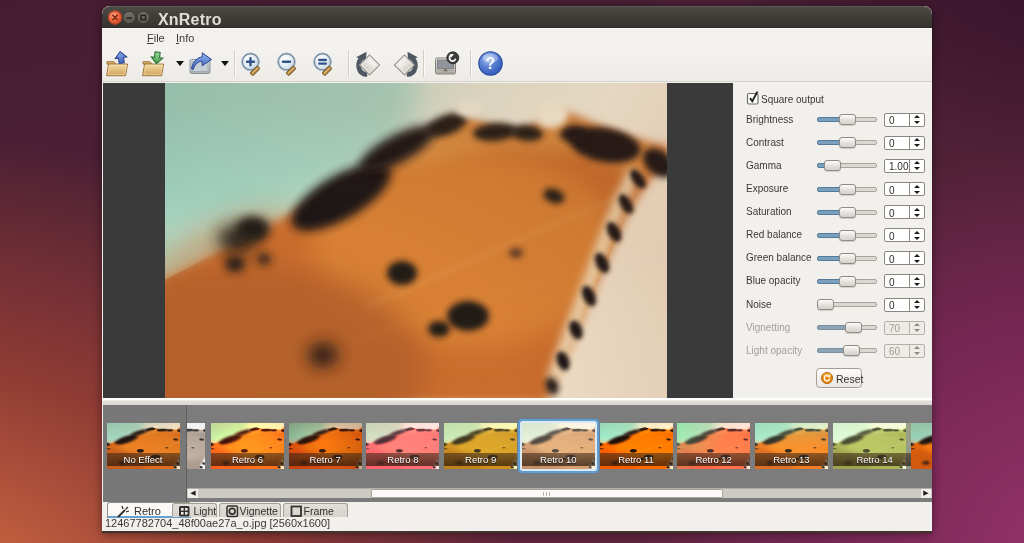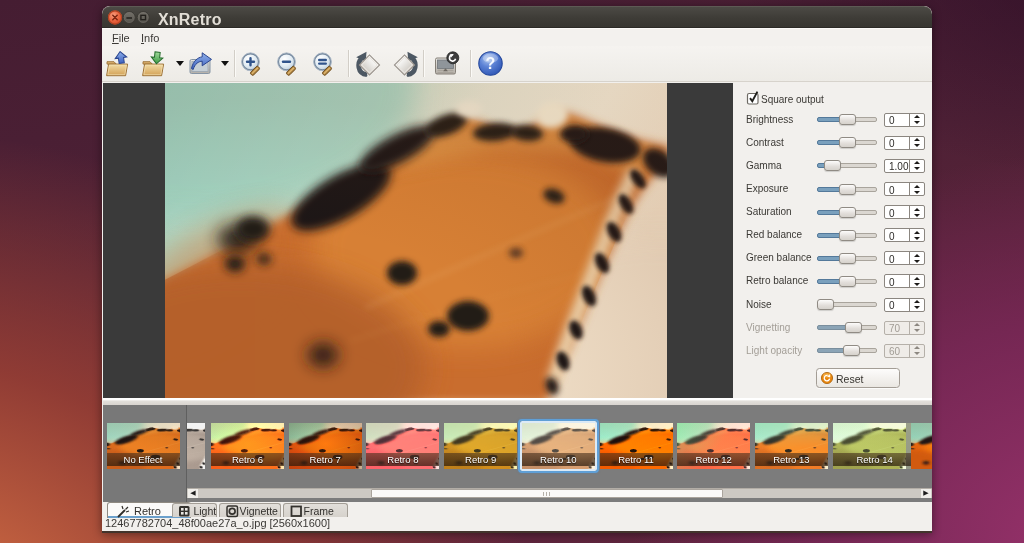--- a/index.html
+++ b/index.html
@@ -11,21 +11,21 @@
 }
 .abs{position:absolute;}
 #win{position:absolute;left:102px;top:6px;width:830px;height:526px;
  border-radius:8px 8px 0 0; box-shadow:0 2px 10px rgba(0,0,0,.45);}
 #tbar{position:absolute;left:0;top:0;width:830px;height:22px;
  background:linear-gradient(#4c4a45,#3e3c37 55%,#383631);
  border-radius:8px 8px 0 0; border-top:1px solid #5d5a54;box-sizing:border-box;
  border-bottom:1px solid #2c2a26;}
 #title{position:absolute;left:56px;top:4px;font-size:16px;font-weight:bold;color:#e2ded6;letter-spacing:.2px;}
 #mbar{position:absolute;left:0;top:22px;width:830px;height:18px;background:#f3f1ee;border-top:1px solid #fbfaf8;box-sizing:border-box;}
-.mi{position:absolute;top:3px;font-size:11px;color:#3c3a37;}
+.mi{position:absolute;top:3px;font-size:11px;color:#3c3a37;margin-left:35px;}
 #tool{position:absolute;left:0;top:40px;width:830px;height:36px;background:linear-gradient(#f5f3f0,#edebe6);border-bottom:1px solid #d7d3cc;box-sizing:border-box;}
 .sep{position:absolute;top:4px;height:27px;width:1px;background:#d2cec7;box-shadow:1px 0 0 #fbfaf7;}
 #canvas{position:absolute;left:1px;top:77px;width:630px;height:315px;background:#3a3a3a;}
 #photo{position:absolute;left:62px;top:0;width:502px;height:315px;}
 #panel{position:absolute;left:631px;top:77px;width:198px;height:315px;background:#f2f0ed;}
 #gapstrip{position:absolute;left:1px;top:392px;width:829px;height:7px;background:linear-gradient(#ffffff 0 28%,#e3e0db 40%,#d8d4cf);}
 #strip{position:absolute;left:1px;top:399px;width:829px;height:97px;background:#7c7c7c;overflow:hidden;}
 #fixzone{position:absolute;left:0;top:0;width:83px;height:97px;background:#787878;border-right:1px solid #5f5f5f;}
 .thumb{position:absolute;top:18px;width:73px;height:46px;overflow:hidden;background:#888;}
 .thumb svg{position:absolute;left:0;top:0;}
@@ -382,21 +382,21 @@
 <div class="track" style="left:84px;top:172.8px;width:30.5px;background:#7aa0bd;border:1px solid #54799a;box-sizing:border-box"></div>
 <div class="track" style="left:114.5px;top:172.8px;width:29.5px;background:#dbd7d1;border:1px solid #a9a49c;box-sizing:border-box"></div>
 <div class="hdl" style="left:106.0px;top:169.8px"></div>
 <div class="spin" style="top:168.3px">
         <div class="v">0</div>
         <div class="bt">
           <div class="arr up"></div>
           <div class="arr dn"></div>
         </div>
       </div>
-<div class="lbl" style="top:192.4px">Retro balance</div>
+<div class="lbl" style="top:192.4px">Blue opacity</div>
 <div class="track" style="left:84px;top:195.9px;width:30.5px;background:#7aa0bd;border:1px solid #54799a;box-sizing:border-box"></div>
 <div class="track" style="left:114.5px;top:195.9px;width:29.5px;background:#dbd7d1;border:1px solid #a9a49c;box-sizing:border-box"></div>
 <div class="hdl" style="left:106.0px;top:192.9px"></div>
 <div class="spin" style="top:191.4px">
         <div class="v">0</div>
         <div class="bt">
           <div class="arr up"></div>
           <div class="arr dn"></div>
         </div>
       </div>
@@ -426,21 +426,21 @@
 <div class="track" style="left:84px;top:265.2px;width:34.5px;background:#8ba4b6;border:1px solid #7a8e9d;box-sizing:border-box"></div>
 <div class="track" style="left:118.5px;top:265.2px;width:25.5px;background:#dbd7d1;border:1px solid #a9a49c;box-sizing:border-box"></div>
 <div class="hdl" style="left:110.0px;top:262.2px"></div>
 <div class="spin dis" style="top:260.7px">
         <div class="v">60</div>
         <div class="bt">
           <div class="arr up"></div>
           <div class="arr dn"></div>
         </div>
       </div>
-<div class="abs" style="left:83px;top:285px;width:84px;height:20px;background:linear-gradient(#fdfcfb,#eae7e2);border:1px solid #a39d95;border-radius:3.5px;box-sizing:border-box;box-shadow:0 1px 0 rgba(255,255,255,.7)">
+<div class="abs" style="left:83px;top:285px;width:46px;height:20px;background:linear-gradient(#fdfcfb,#eae7e2);border:1px solid #a39d95;border-radius:3.5px;box-sizing:border-box;box-shadow:0 1px 0 rgba(255,255,255,.7)">
 <svg class="abs" style="left:4px;top:3px" width="12" height="12" viewBox="0 0 12 12">
 <circle cx="6" cy="6" r="5.6" fill="#e8860f"></circle>
           <circle cx="6" cy="6" r="5.6" fill="none" stroke="#a85f08" stroke-width="0.8"></circle>
 <ellipse cx="6" cy="3.4" rx="4" ry="2.2" fill="#ffca66" opacity="0.55"></ellipse>
 <path d="M8.6,6.6 A2.7,2.7 0 1 1 6.6,3.5" fill="none" stroke="#fff" stroke-width="1.3"></path>
 <path d="M8.8,2.2 L9.2,5.4 L6.2,4.4 Z" fill="#fff"></path>
         </svg>
 <div class="abs" style="left:19px;top:3.5px;font-size:10.5px;color:#36342f">Reset</div>
       </div>
 </div>

